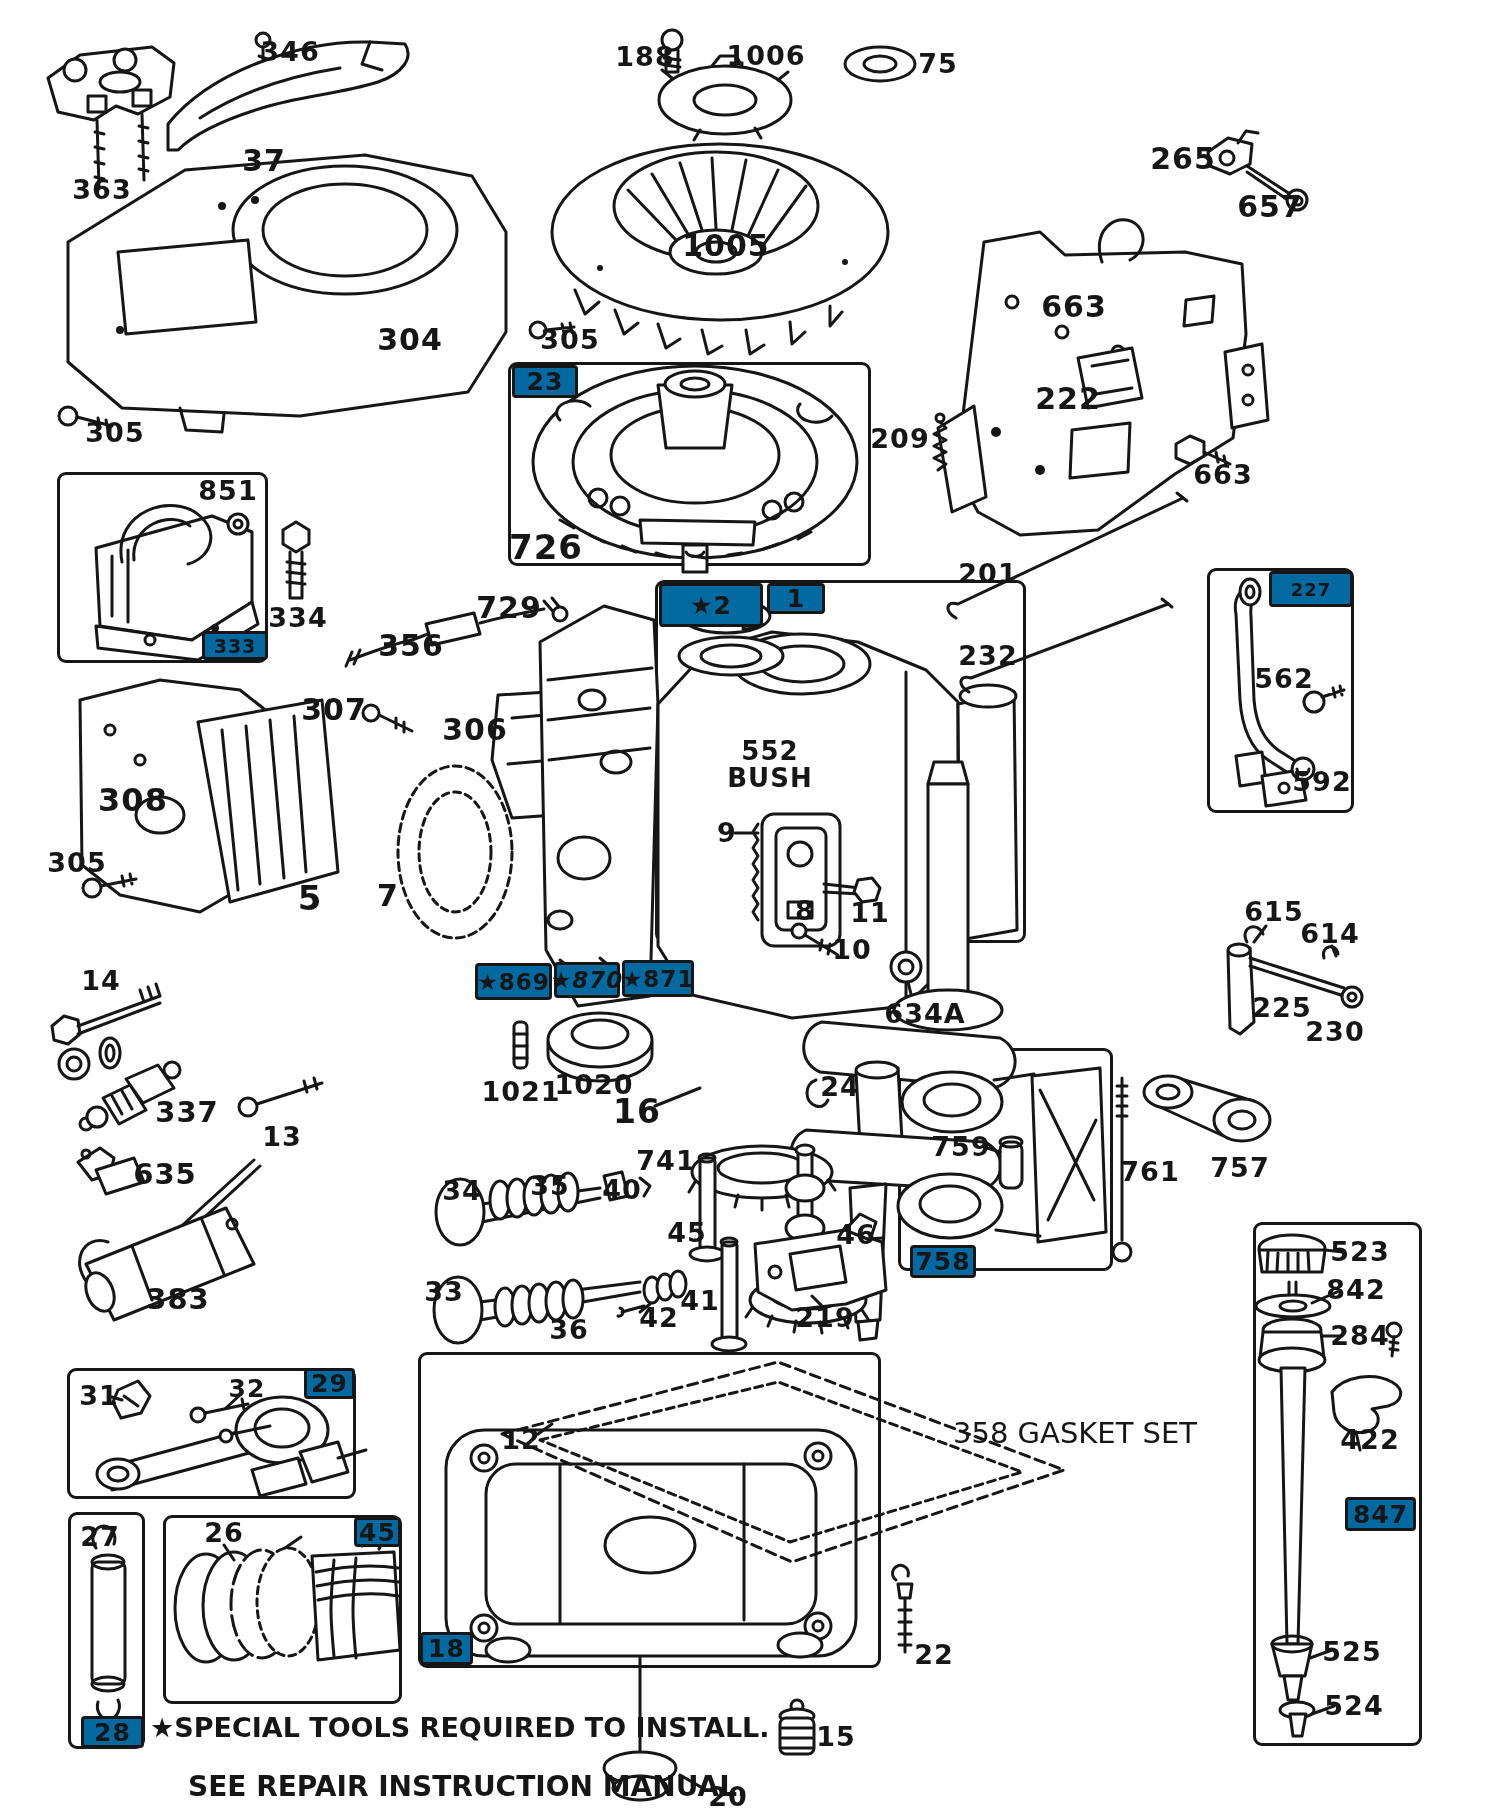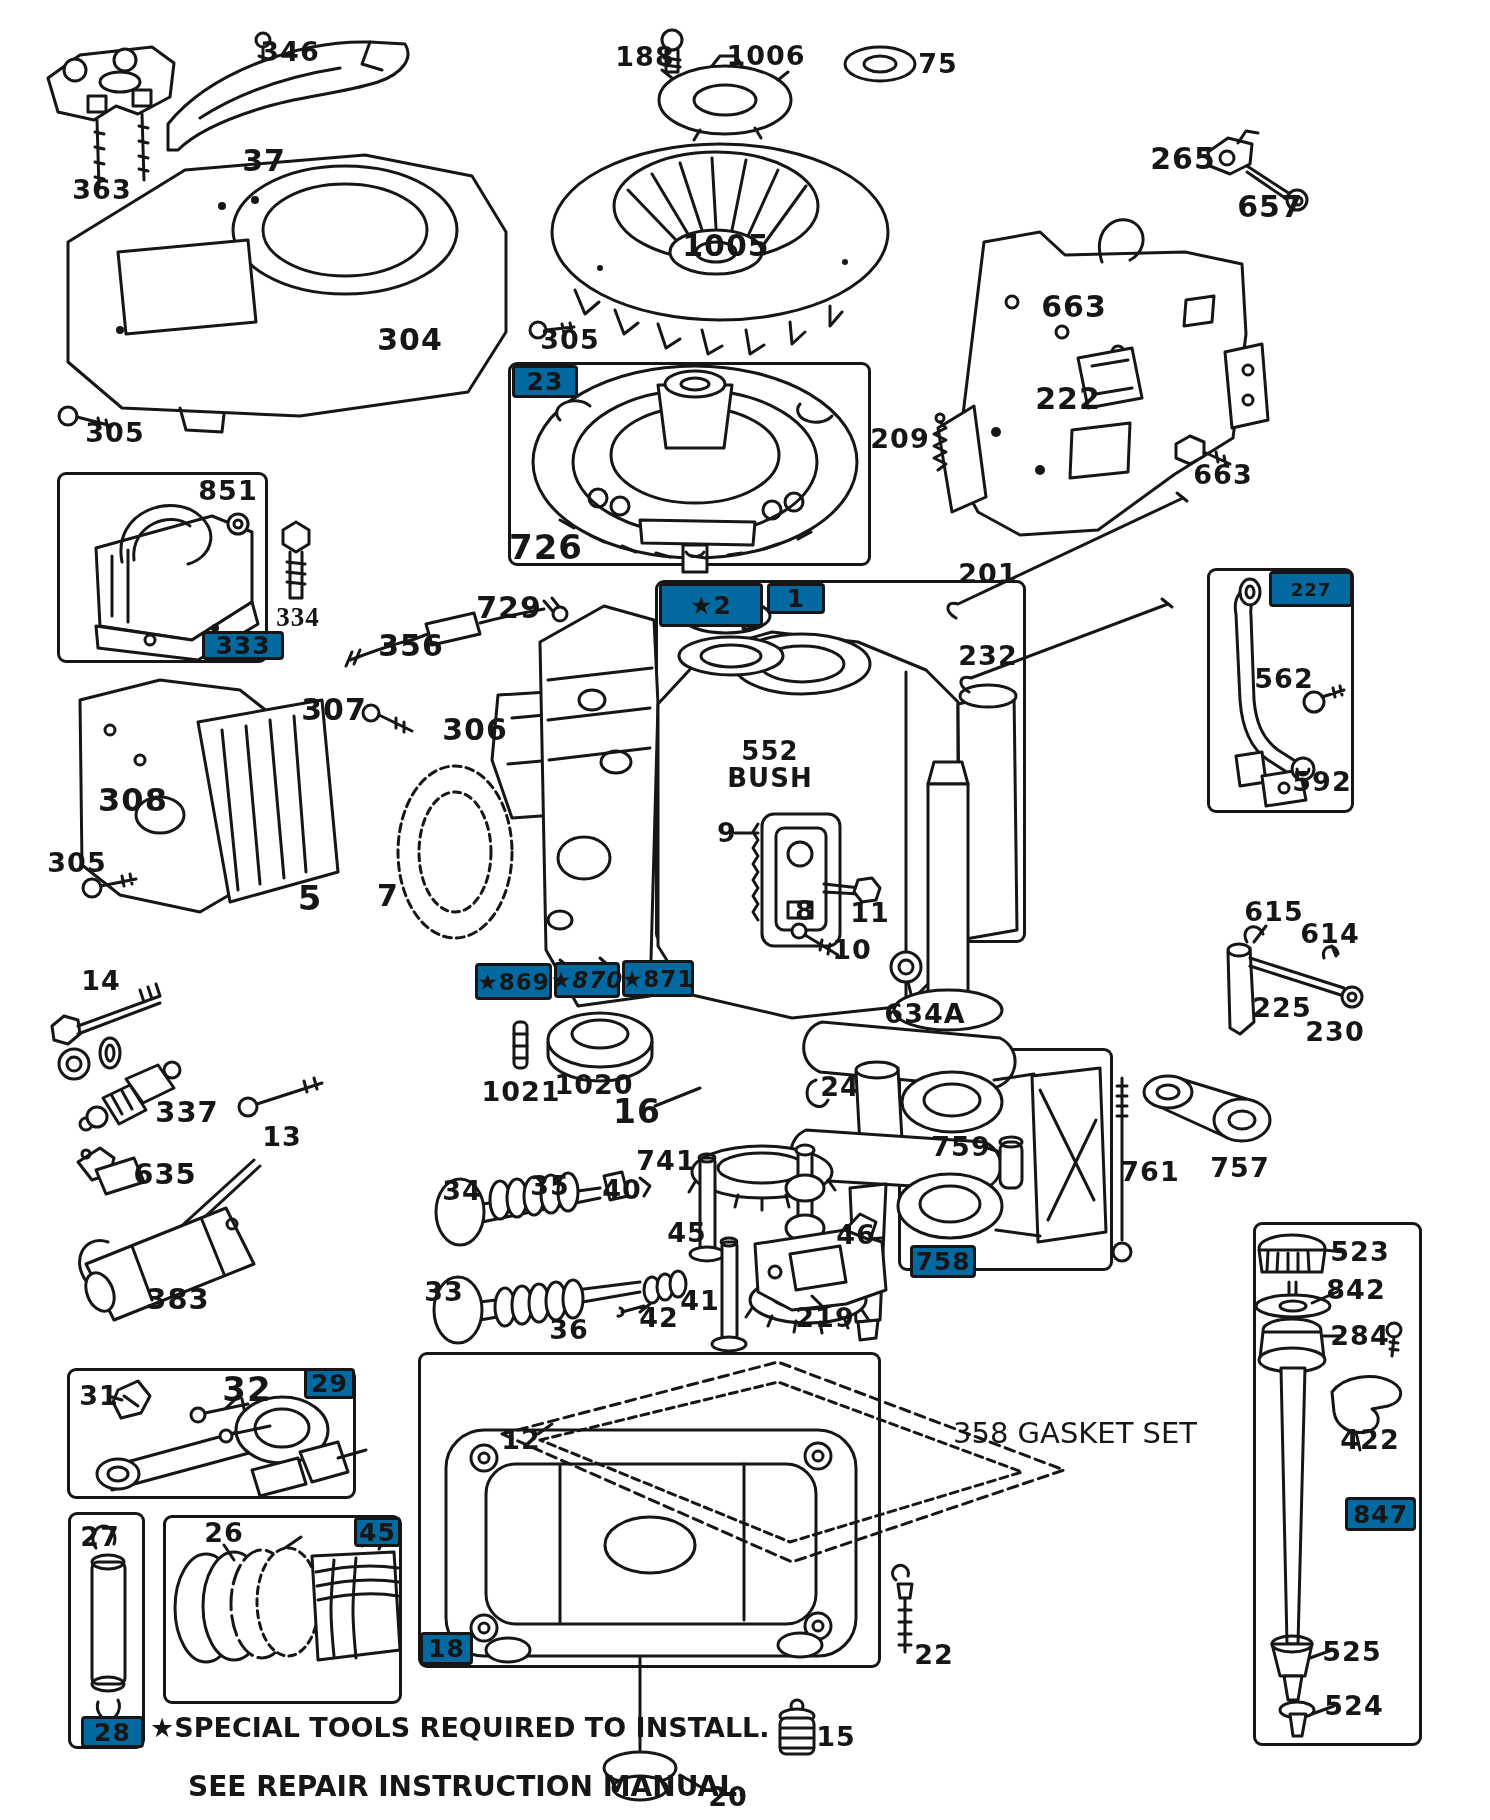--- a/index.html
+++ b/index.html
@@ -559,21 +559,21 @@
     <div class="plabel" style="left: 1270px; top: 207px; font-size: 30px;">657</div>
     <div class="plabel" style="left: 410px; top: 340px; font-size: 30px;">304</div>
     <div class="plabel" style="left: 726px; top: 246px; font-size: 30px;">1005</div>
     <div class="plabel" style="left: 570px; top: 340px; font-size: 27px;">305</div>
     <div class="plabel" style="left: 1074px; top: 307px; font-size: 30px;">663</div>
     <div class="plabel" style="left: 1068px; top: 399px; font-size: 30px;">222</div>
     <div class="plabel" style="left: 900px; top: 439px; font-size: 27px;">209</div>
     <div class="plabel" style="left: 1223px; top: 475px; font-size: 27px;">663</div>
     <div class="plabel" style="left: 115px; top: 433px; font-size: 27px;">305</div>
     <div class="plabel" style="left: 228px; top: 491px; font-size: 27px;">851</div>
-    <div class="plabel" style="left: 298px; top: 618px; font-size: 27px; font-family: Liberation Serif, serif;">334</div>
+    <div class="plabel" style="left: 298px; top: 618px; font-size: 27px;">334</div>
     <div class="plabel" style="left: 509px; top: 608px; font-size: 30px;">729</div>
     <div class="plabel" style="left: 411px; top: 646px; font-size: 30px;">356</div>
     <div class="plabel" style="left: 334px; top: 710px; font-size: 30px;">307</div>
     <div class="plabel" style="left: 475px; top: 730px; font-size: 30px;">306</div>
     <div class="plabel" style="left: 133px; top: 800px; font-size: 32px;">308</div>
     <div class="plabel" style="left: 310px; top: 898px; font-size: 34px;">5</div>
     <div class="plabel" style="left: 388px; top: 896px; font-size: 30px;">7</div>
     <div class="plabel" style="left: 77px; top: 863px; font-size: 27px;">305</div>
     <div class="plabel" style="left: 546px; top: 547px; font-size: 34px;">726</div>
     <div class="plabel" style="left: 750px; top: 622px; font-size: 28px;">3</div>
@@ -610,34 +610,34 @@
     <div class="plabel" style="left: 550px; top: 1186px; font-size: 27px;">35</div>
     <div class="plabel" style="left: 622px; top: 1190px; font-size: 27px;">40</div>
     <div class="plabel" style="left: 687px; top: 1233px; font-size: 27px;">45</div>
     <div class="plabel" style="left: 444px; top: 1292px; font-size: 27px;">33</div>
     <div class="plabel" style="left: 569px; top: 1330px; font-size: 27px;">36</div>
     <div class="plabel" style="left: 659px; top: 1318px; font-size: 27px;">42</div>
     <div class="plabel" style="left: 700px; top: 1301px; font-size: 27px;">41</div>
     <div class="plabel" style="left: 521px; top: 1440px; font-size: 27px;">12</div>
     <div class="plabel" style="left: 825px; top: 1318px; font-size: 27px;">219</div>
     <div class="plabel" style="left: 99px; top: 1396px; font-size: 27px;">31</div>
-    <div class="plabel" style="left: 247px; top: 1389px; font-size: 34px;">32</div>
+    <div class="plabel" style="left: 247px; top: 1389px; font-size: 25px;">32</div>
     <div class="plabel" style="left: 100px; top: 1537px; font-size: 27px;">27</div>
     <div class="plabel" style="left: 224px; top: 1533px; font-size: 27px;">26</div>
     <div class="plabel" style="left: 934px; top: 1655px; font-size: 27px;">22</div>
     <div class="plabel" style="left: 836px; top: 1737px; font-size: 27px;">15</div>
     <div class="plabel" style="left: 728px; top: 1797px; font-size: 27px;">20</div>
     <div class="plabel" style="left: 1360px; top: 1252px; font-size: 27px;">523</div>
     <div class="plabel" style="left: 1356px; top: 1290px; font-size: 27px;">842</div>
     <div class="plabel" style="left: 1360px; top: 1336px; font-size: 27px;">284</div>
     <div class="plabel" style="left: 1370px; top: 1440px; font-size: 27px;">422</div>
     <div class="plabel" style="left: 1352px; top: 1652px; font-size: 27px;">525</div>
     <div class="plabel" style="left: 1354px; top: 1706px; font-size: 27px;">524</div>
     <div class="blabel" style="left: 512px; top: 365px; width: 66px; height: 33px; font-size: 25px;">23</div>
-    <div class="blabel" style="left: 202px; top: 631px; width: 82px; height: 29px; font-size: 25px;">333</div>
+    <div class="blabel" style="left: 202px; top: 631px; width: 66px; height: 29px; font-size: 19px;">333</div>
     <div class="blabel" style="left: 659px; top: 583px; width: 104px; height: 44px; font-size: 25px;">★2</div>
     <div class="blabel" style="left: 767px; top: 583px; width: 58px; height: 31px; font-size: 25px;">1</div>
     <div class="blabel" style="left: 1269px; top: 571px; width: 84px; height: 36px; font-size: 18px;">227</div>
     <div class="blabel" style="left: 475px; top: 963px; width: 77px; height: 37px; font-size: 23px;">★869</div>
     <div class="blabel" style="left: 554px; top: 962px; width: 66px; height: 36px; font-size: 23px; font-style: italic;">★870</div>
     <div class="blabel" style="left: 622px; top: 960px; width: 72px; height: 37px; font-size: 23px;">★871</div>
     <div class="blabel" style="left: 910px; top: 1237px; width: 66px; height: 33px; font-size: 25px; margin-top: 8px;">758</div>
     <div class="blabel" style="left: 304px; top: 1368px; width: 51px; height: 31px; font-size: 25px;">29</div>
     <div class="blabel" style="left: 354px; top: 1517px; width: 47px; height: 30px; font-size: 25px;">45</div>
     <div class="blabel" style="left: 81px; top: 1716px; width: 63px; height: 32px; font-size: 25px;">28</div>

